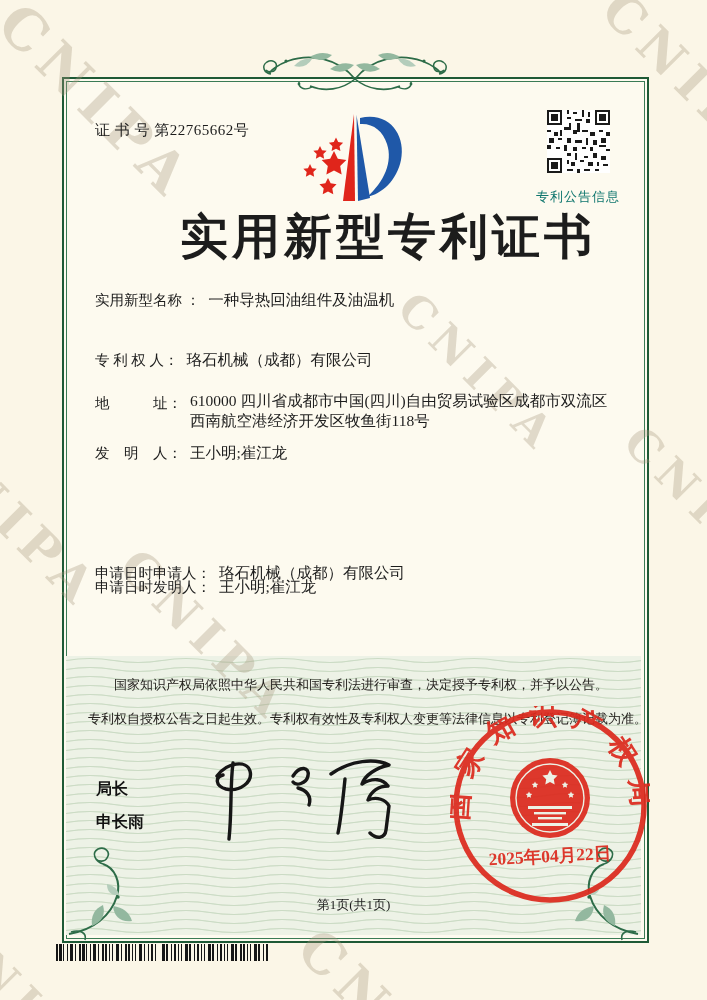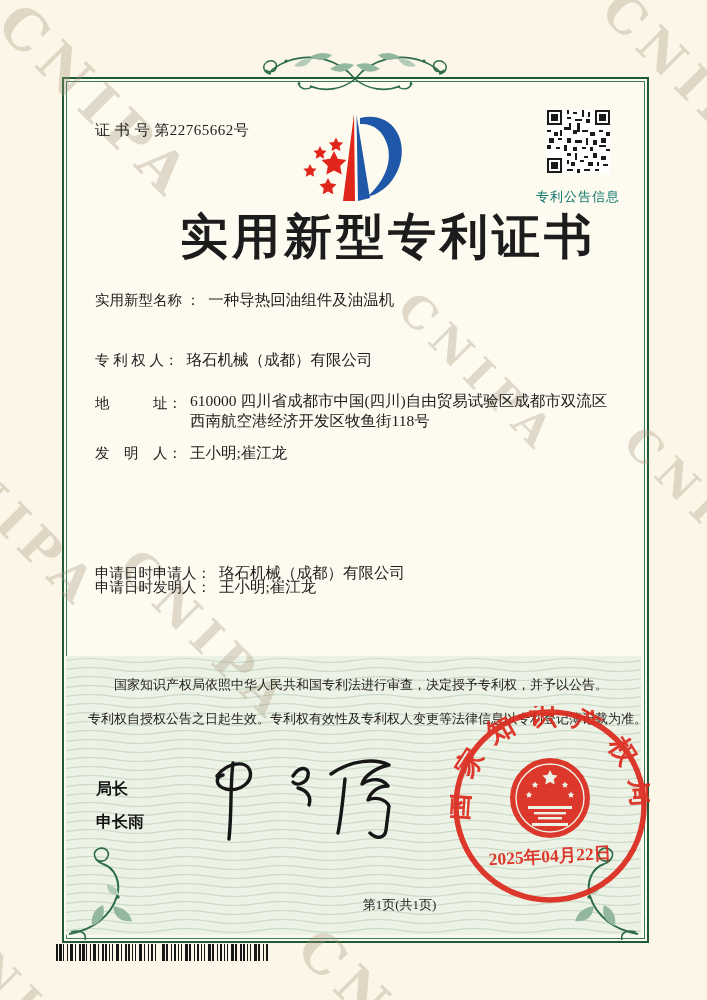--- a/index.html
+++ b/index.html
@@ -37,21 +37,21 @@
   .val.wrap{display:inline-block;width:432px;vertical-align:top;line-height:20px;}
   .col2{position:absolute;left:283px;top:0;}
   .stmt{position:absolute;left:88px;top:668px;width:540px;font-size:13px;
         line-height:34px;color:#23201d;}
   .stmt .l1{padding-left:26px;white-space:nowrap;}
   .stmt .l2{white-space:nowrap;}
   .signer{position:absolute;left:96px;font-family:"Liberation Sans","DejaVu Sans",sans-serif;
           font-weight:600;font-size:16px;color:#121212;}
   .sig{position:absolute;left:205px;top:745px;}
   .sealwrap{position:absolute;left:450px;top:706px;}
-  .footer{position:absolute;left:62px;top:896px;width:583px;text-align:center;font-size:13px;margin-left:46px;}
+  .footer{position:absolute;left:62px;top:896px;width:583px;text-align:center;font-size:13px;}
   .barcode{position:absolute;left:56px;top:944px;width:213px;height:17px;
     background:repeating-linear-gradient(90deg,#161616 0 1.5px,transparent 1.5px 3px,
       #161616 3px 5.5px,transparent 5.5px 7px,#161616 7px 8px,transparent 8px 10.5px,
       #161616 10.5px 11.5px,transparent 11.5px 14px,#161616 14px 17px,transparent 17px 18.5px,
       #161616 18.5px 19.5px,transparent 19.5px 23px);}
 </style>
 </head>
 <body>
 
 <div class="page">

